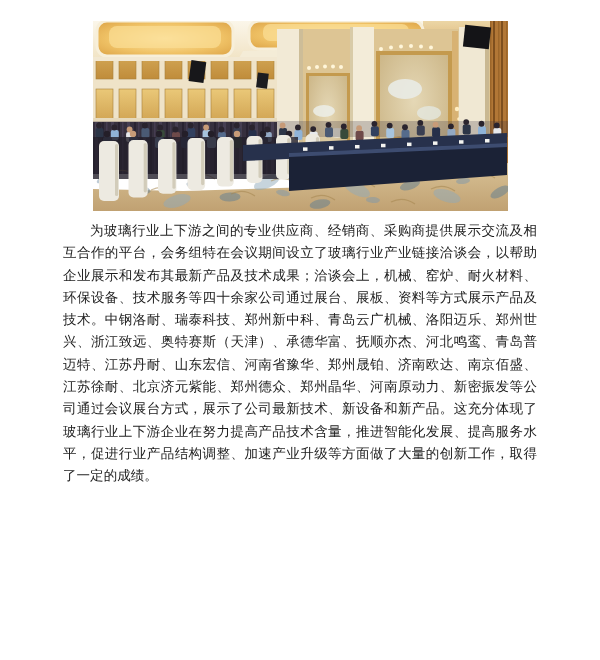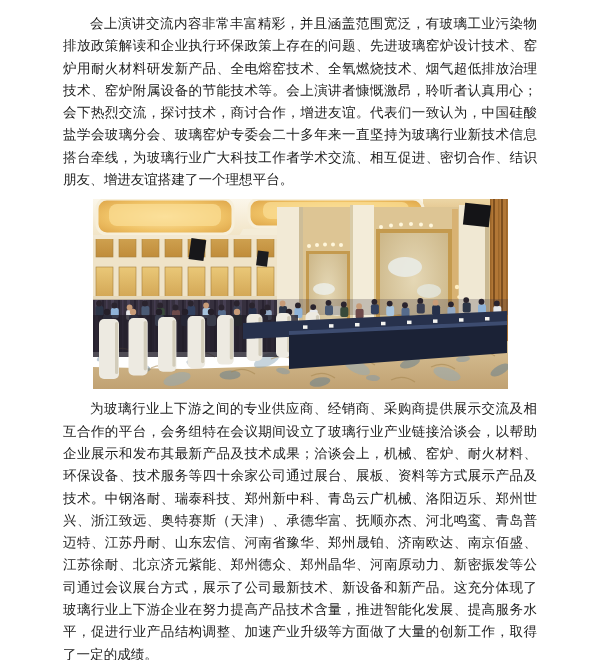--- a/index.html
+++ b/index.html
@@ -31,21 +31,20 @@
     margin: 8px auto 9px auto;
     overflow: hidden;
   }
   .photo-wrap svg { display: block; }
 </style>
 </head>
 <body>
 
 <div class="page">
 
-  <p class="body-text">会上演讲交流内容非常丰富精彩，并且涵盖范围宽泛，有玻璃工业污染物排放政策解读和企业执行环保政策上存在的问题、先进玻璃窑炉设计技术、窑炉用耐火材料研发新产品、全电熔窑技术、全氧燃烧技术、烟气超低排放治理技术、窑炉附属设备的节能技术等。会上演讲者慷慨激昂，聆听者认真用心；会下热烈交流，探讨技术，商讨合作，增进友谊。代表们一致认为，中国硅酸盐学会玻璃分会、玻璃窑炉专委会二十多年来一直坚持为玻璃行业新技术信息搭台牵线，为玻璃行业广大科技工作者学术交流、相互促进、密切合作、结识朋友、增进友谊搭建了一个理想平台。</p>
 
   <div class="photo-wrap">
     <svg width="415" height="190" viewBox="0 0 415 190" xmlns="http://www.w3.org/2000/svg">
       <defs>
         <linearGradient id="ceilG" x1="0" y1="0" x2="0" y2="1">
           <stop offset="0" stop-color="#fbf6ea"></stop>
             <stop offset="1" stop-color="#efe0bd"></stop>
         </linearGradient>
         <radialGradient id="chandG" cx="0.5" cy="0.5" r="0.75">
           <stop offset="0" stop-color="#ffeab0"></stop>

